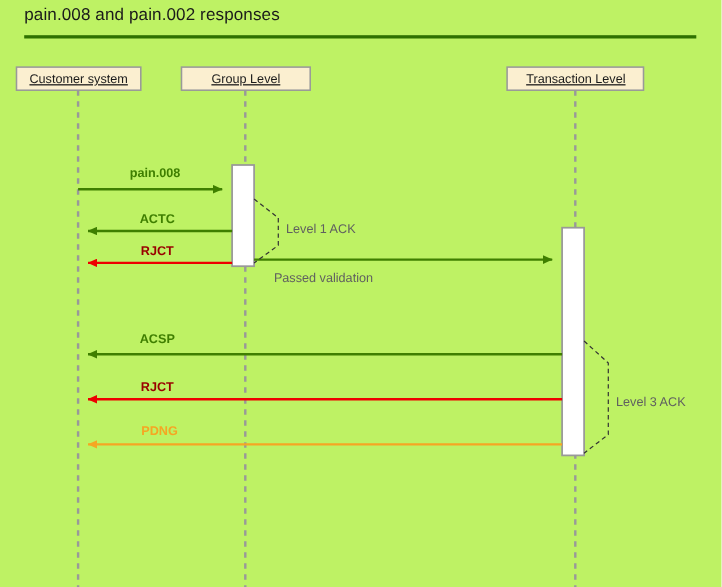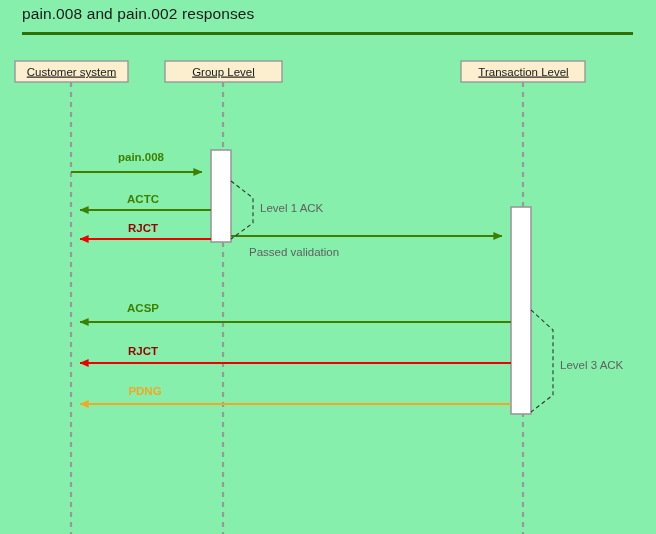--- a/index.html
+++ b/index.html
@@ -7,21 +7,21 @@
     padding: 0;
     background: #ffffff;
   }
   body {
     font-family: "Liberation Sans", sans-serif;
   }
   #page {
     position: relative;
     width: 656px;
     height: 534px;
-    background: #86efac;
+    background: #bef264;
     overflow: hidden;
   }
   .diagram-title {
     position: absolute;
     left: 22px;
     top: 5px;
     font-size: 15.5px;
     color: #1a1a1a;
     font-family: "Liberation Sans", sans-serif;
     letter-spacing: 0.1px;

